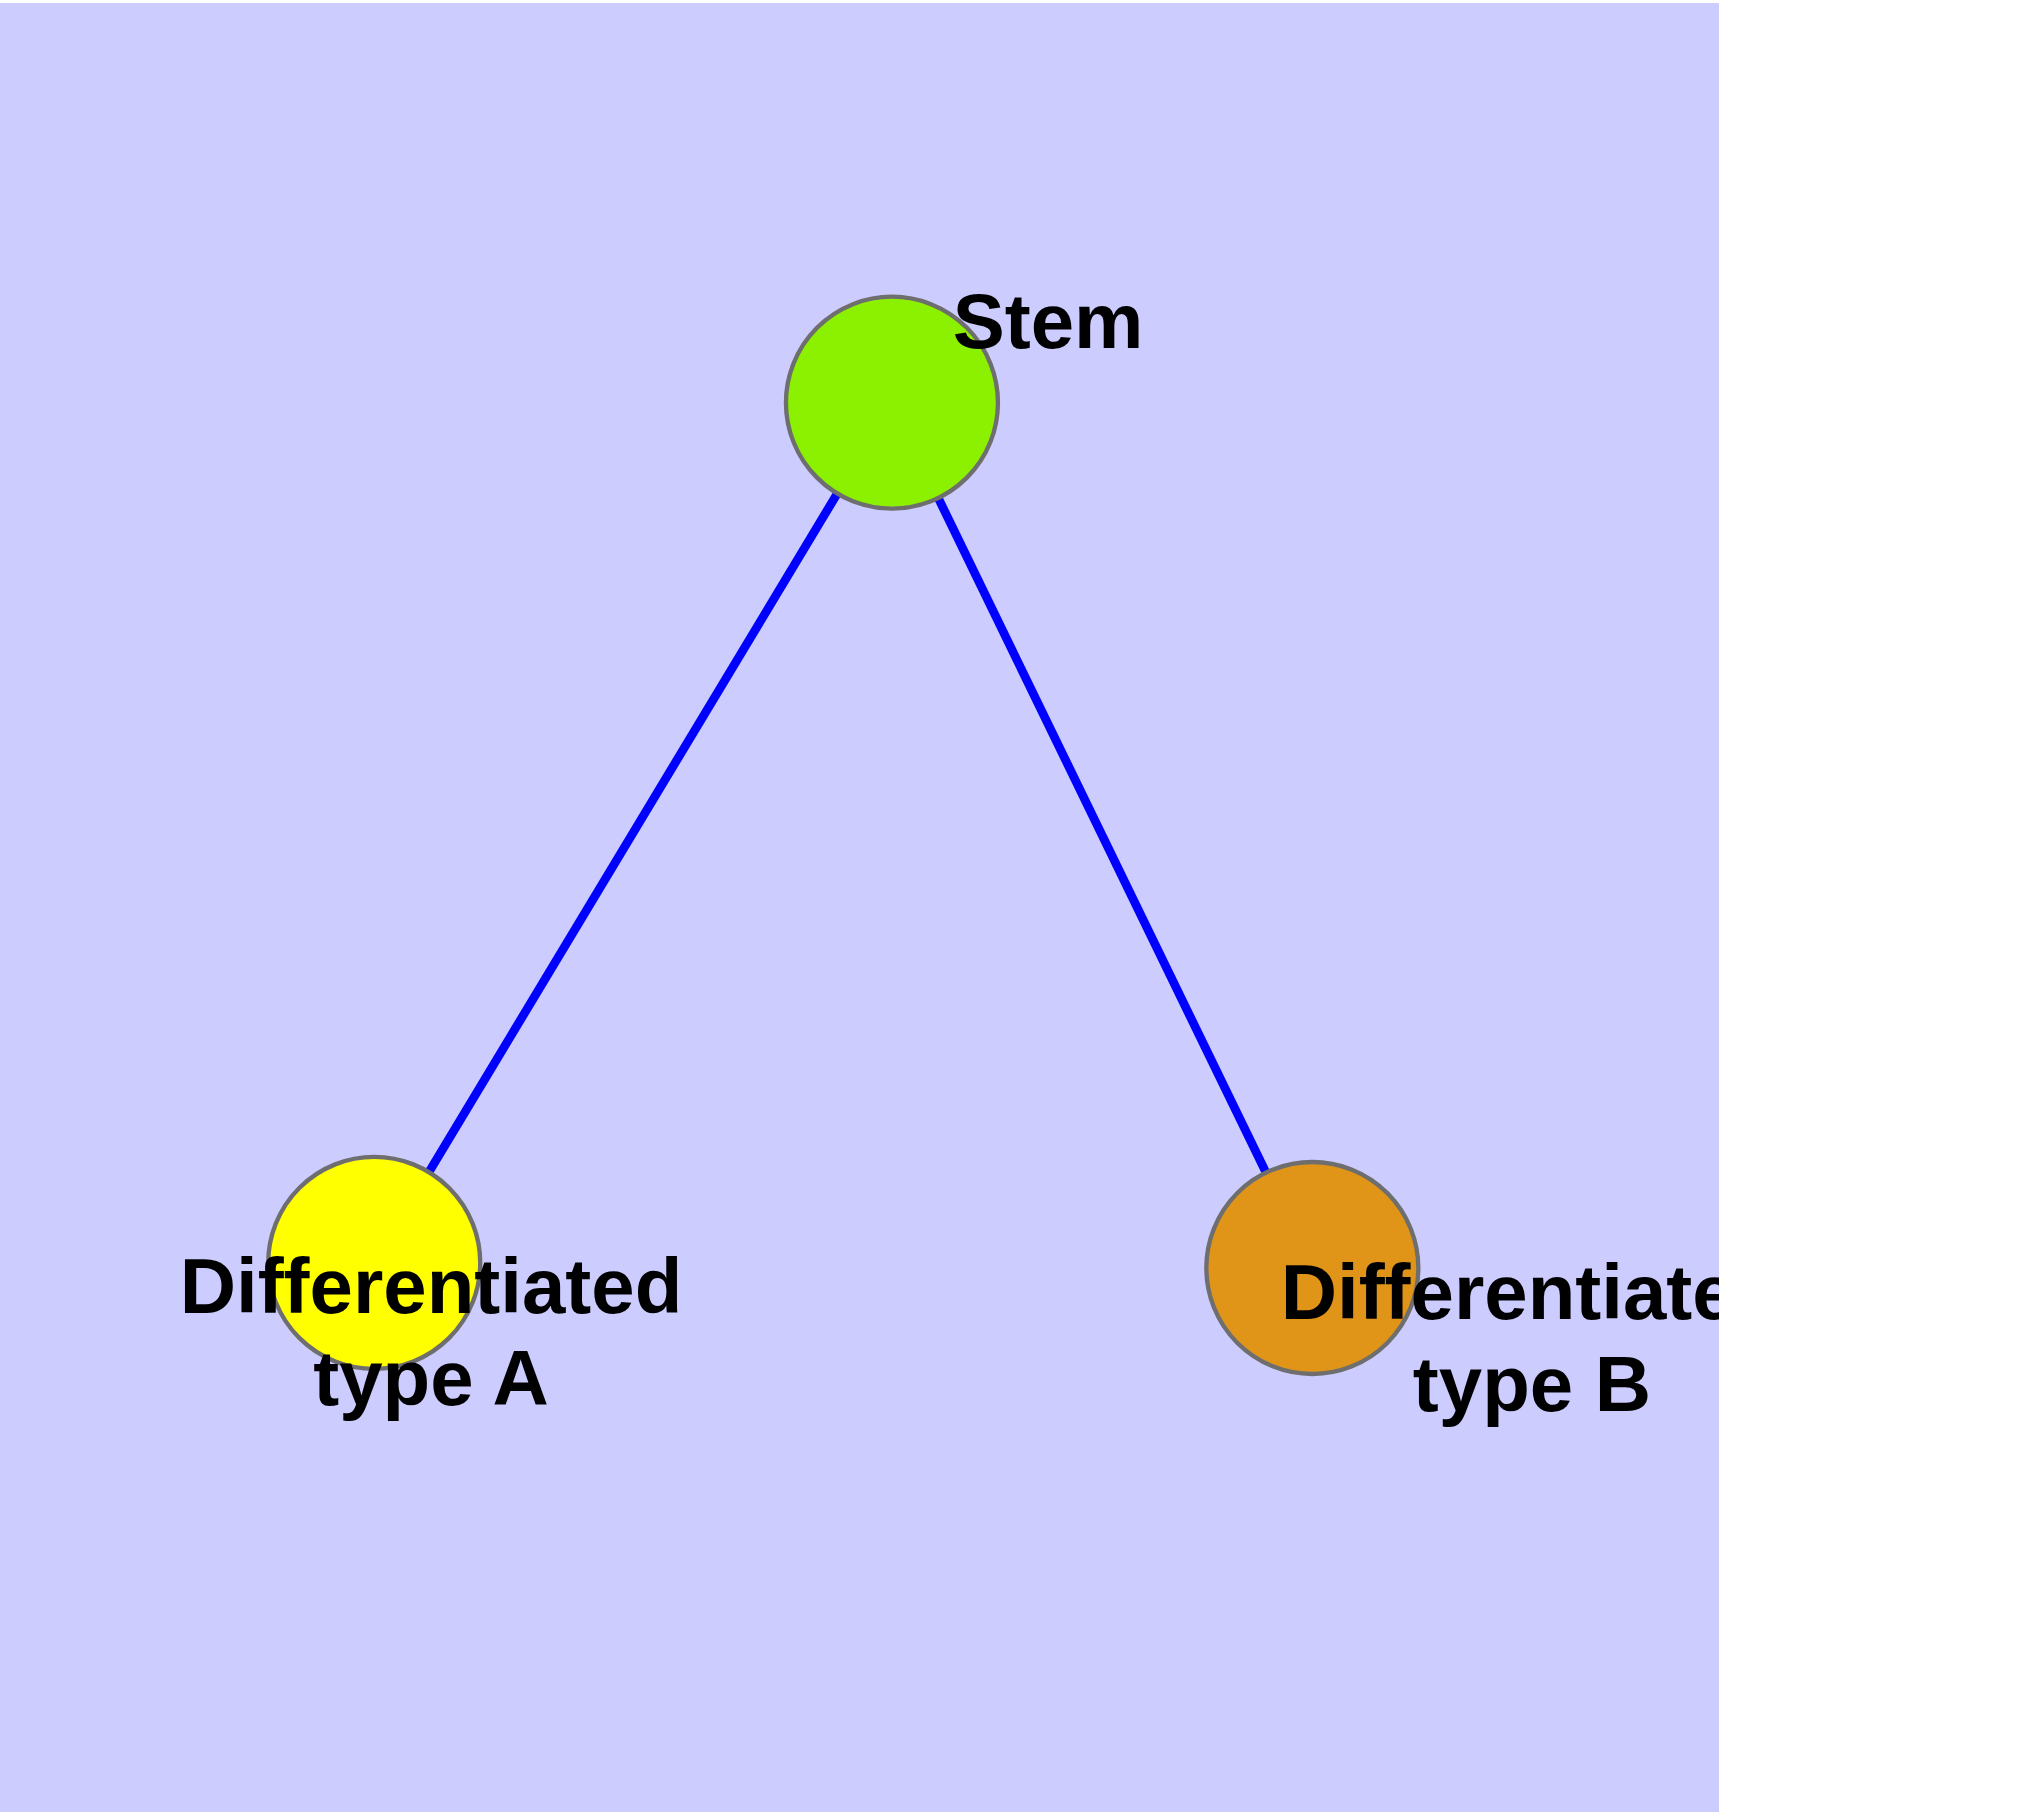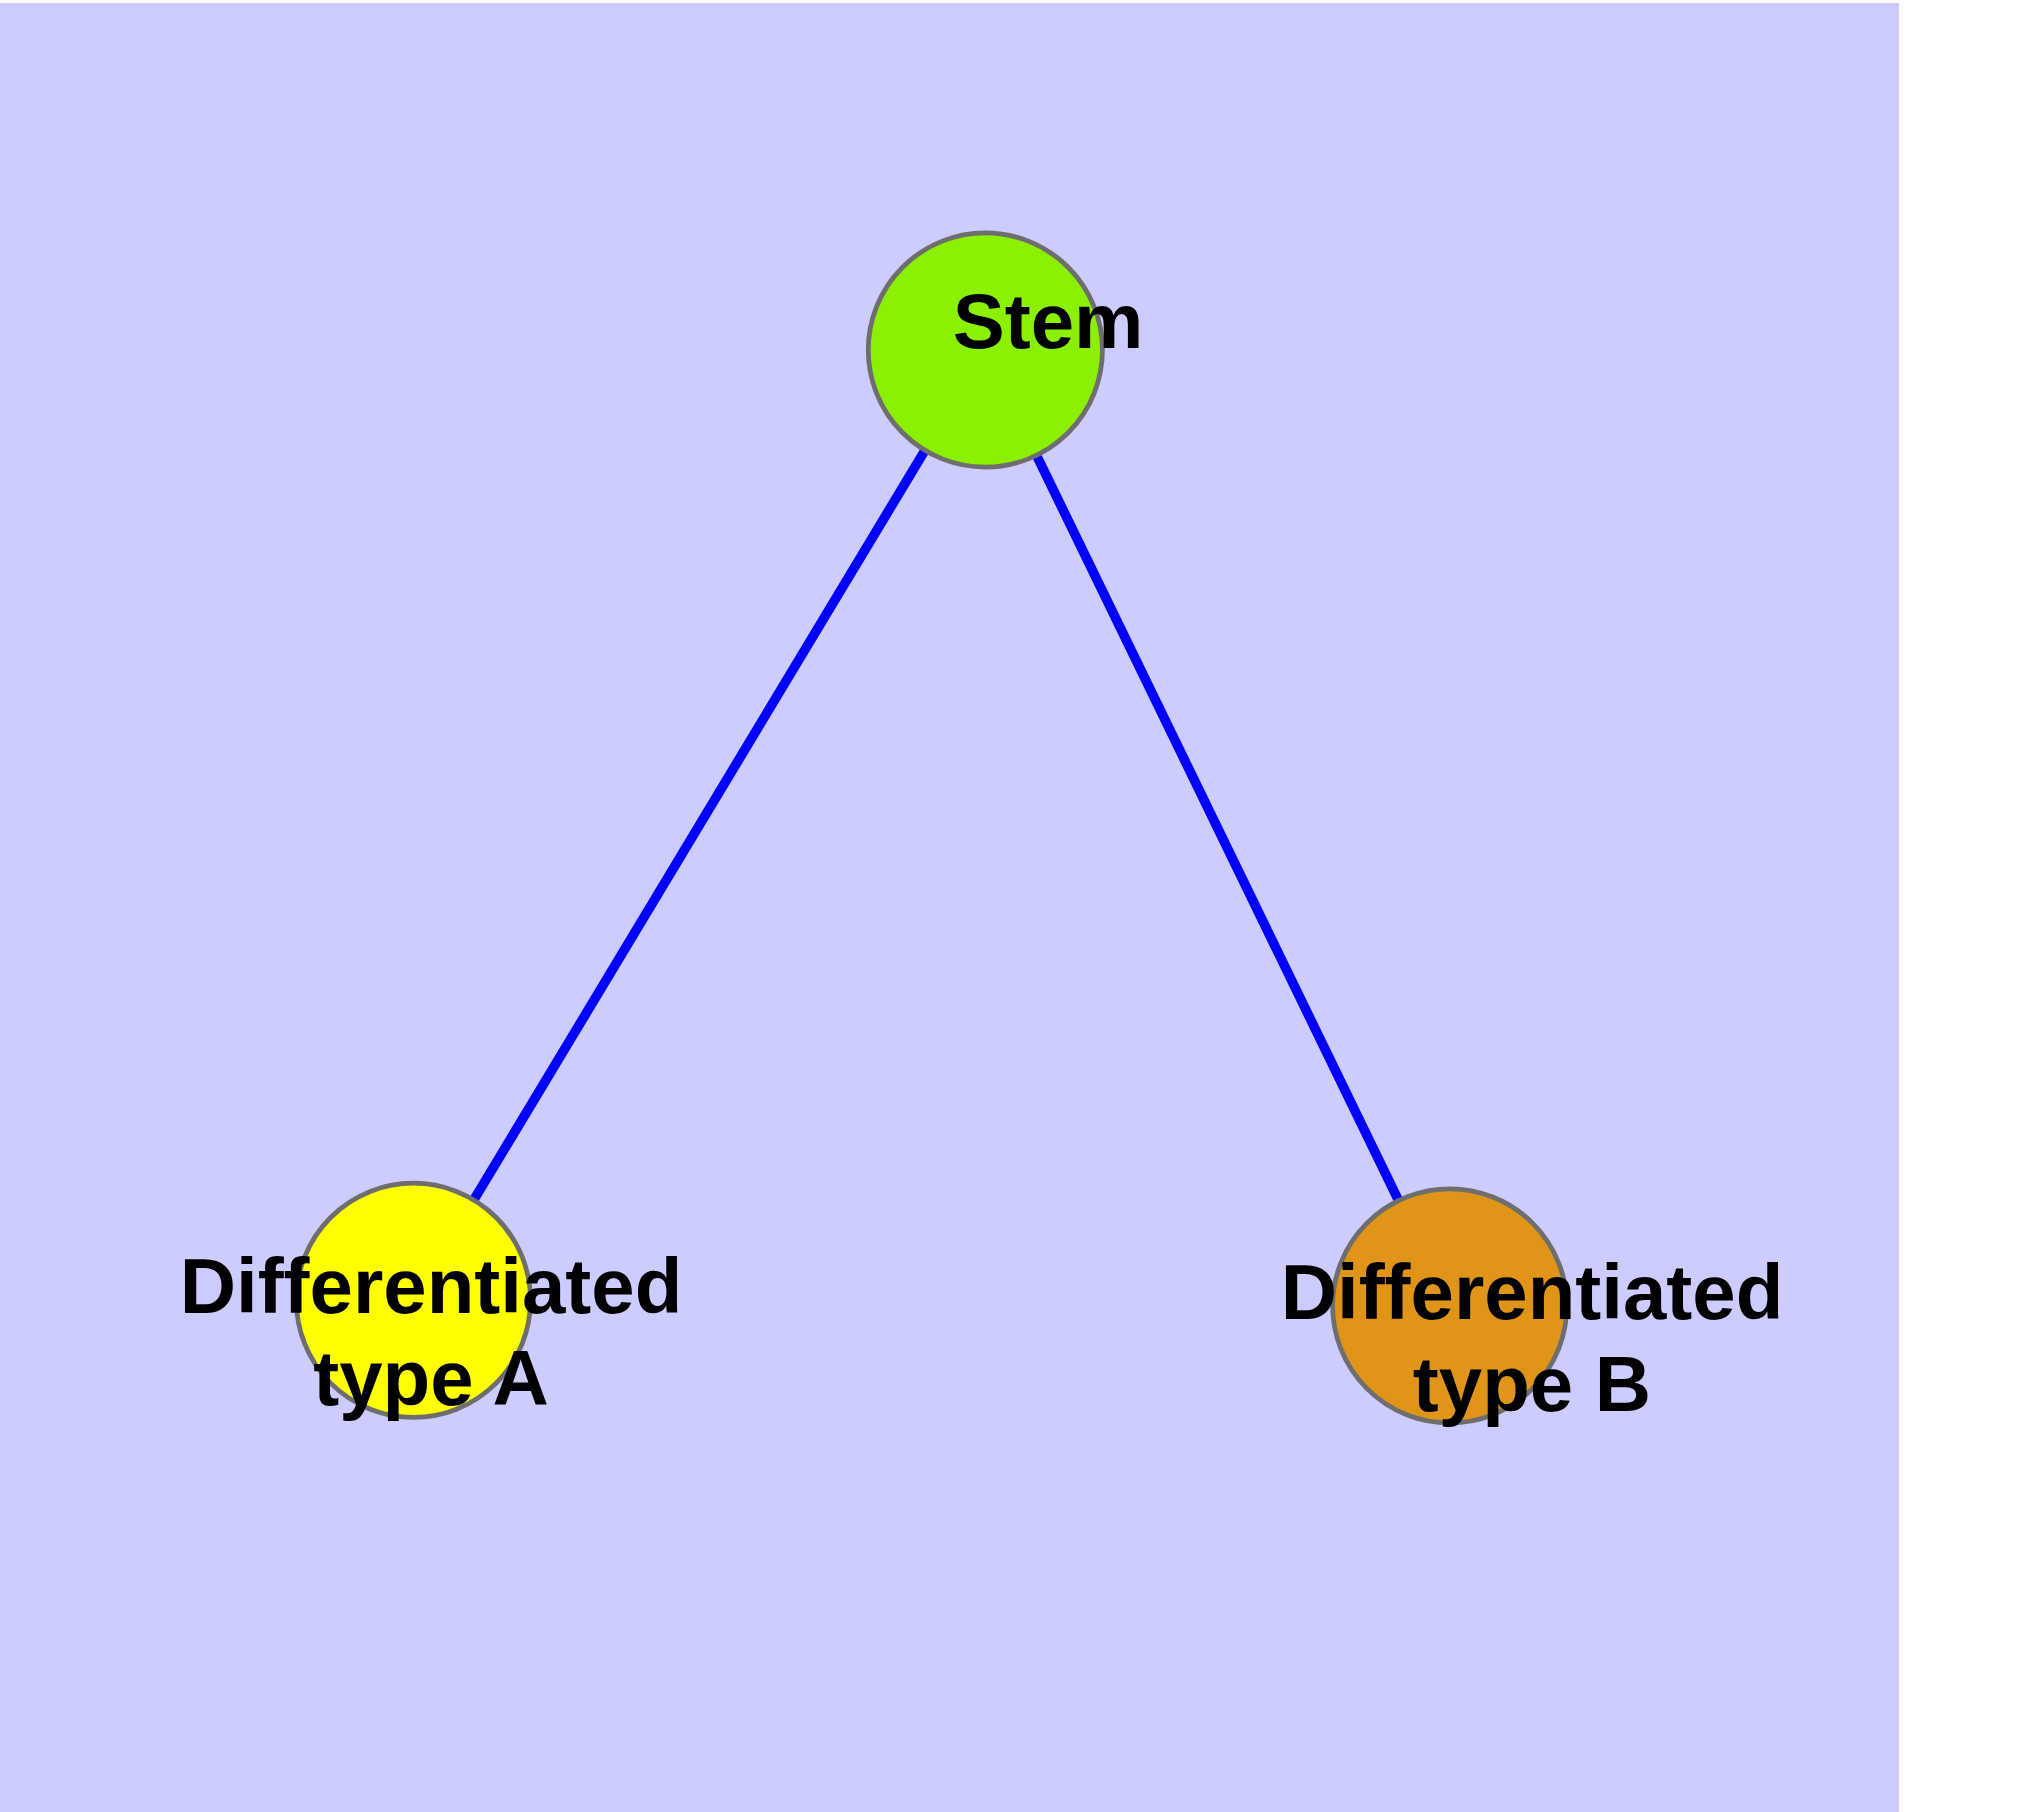--- a/index.html
+++ b/index.html
@@ -4,21 +4,21 @@
 <style>
   html, body {
     margin: 0;
     padding: 0;
   }
   body {
     font-family: "Liberation Sans", "DejaVu Sans", sans-serif;
   }
   .canvas {
     position: relative;
-    width: 1899px;
+    width: 1719px;
     height: 1812px;
     background: var(--bg-color, #CCCCFF);
     overflow: hidden;
   }
   .top-strip {
     position: absolute;
     left: 0;
     top: 0;
     width: 100%;
     height: 2.5px;

